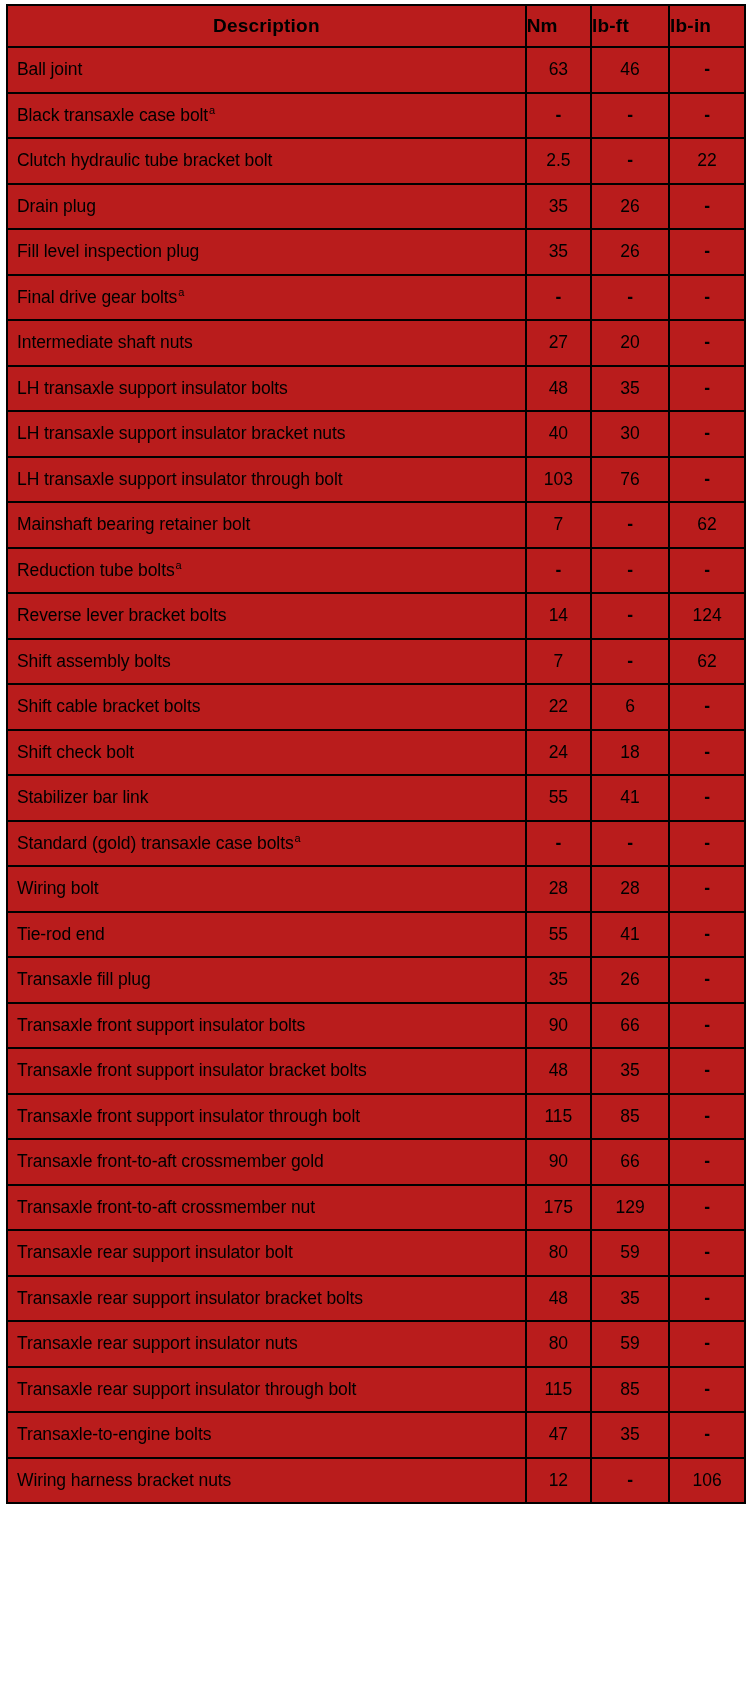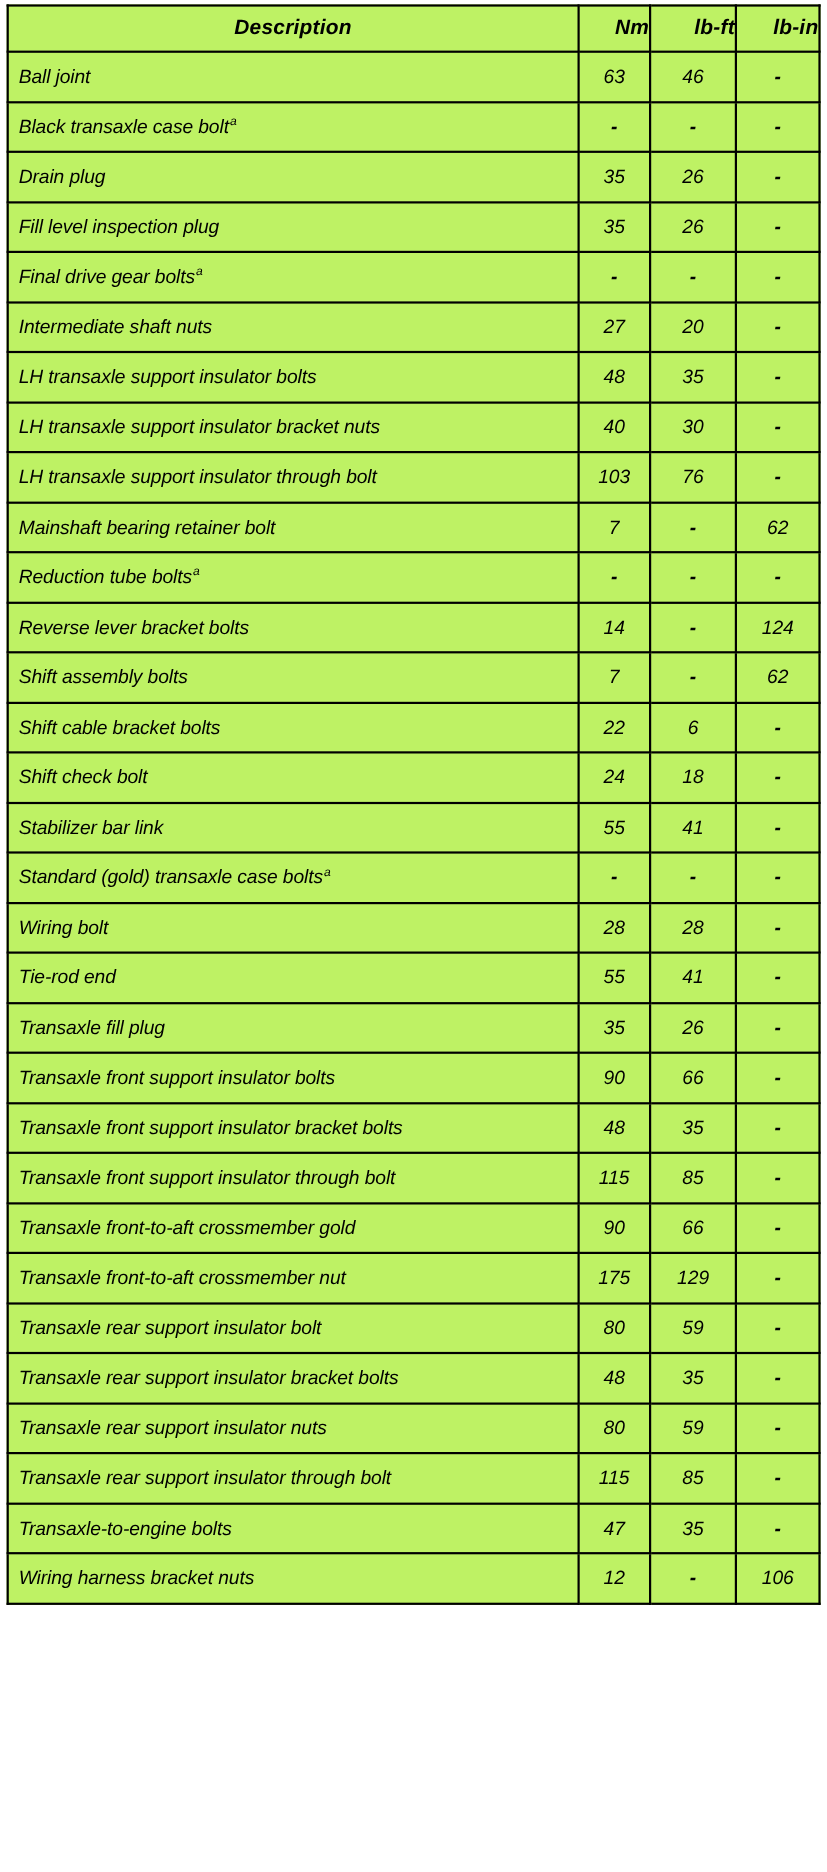--- a/index.html
+++ b/index.html
@@ -17,33 +17,32 @@
     width: 752px;
     height: 1702px;
     box-sizing: border-box;
     padding: 4px 6px 4px 6px;
     background: #ffffff;
   }
   table.spec-table {
     border-collapse: collapse;
     width: 100%;
     table-layout: fixed;
-    background: #bef264;
-    font-style: italic;
+    background: #b91c1c;
   }
   table.spec-table th,
   table.spec-table td {
     border: 2px solid #000000;
     padding: 0;
     vertical-align: middle;
   }
   thead th {
     font-size: 19px;
     font-weight: bold;
-    text-align: right;
+    text-align: left;
     height: 40px;
     letter-spacing: 0.2px;
   }
   thead th.desc-head {
     text-align: center;
   }
   tbody td {
     height: 43.5px;
     font-size: 17.5px;
     font-weight: normal;
@@ -98,20 +97,26 @@
           <td class="num">46</td>
           <td class="num dash">-</td>
         </tr>
         <tr>
           <td class="desc"><span>Black transaxle case bolt</span><sup class="fn">a</sup></td>
           <td class="num dash">-</td>
           <td class="num dash">-</td>
           <td class="num dash">-</td>
         </tr>
         <tr>
+          <td class="desc"><span>Clutch hydraulic tube bracket bolt</span></td>
+          <td class="num">2.5</td>
+          <td class="num dash">-</td>
+          <td class="num">22</td>
+        </tr>
+        <tr>
           <td class="desc"><span>Drain plug</span></td>
           <td class="num">35</td>
           <td class="num">26</td>
           <td class="num dash">-</td>
         </tr>
         <tr>
           <td class="desc"><span>Fill level inspection plug</span></td>
           <td class="num">35</td>
           <td class="num">26</td>
           <td class="num dash">-</td>

